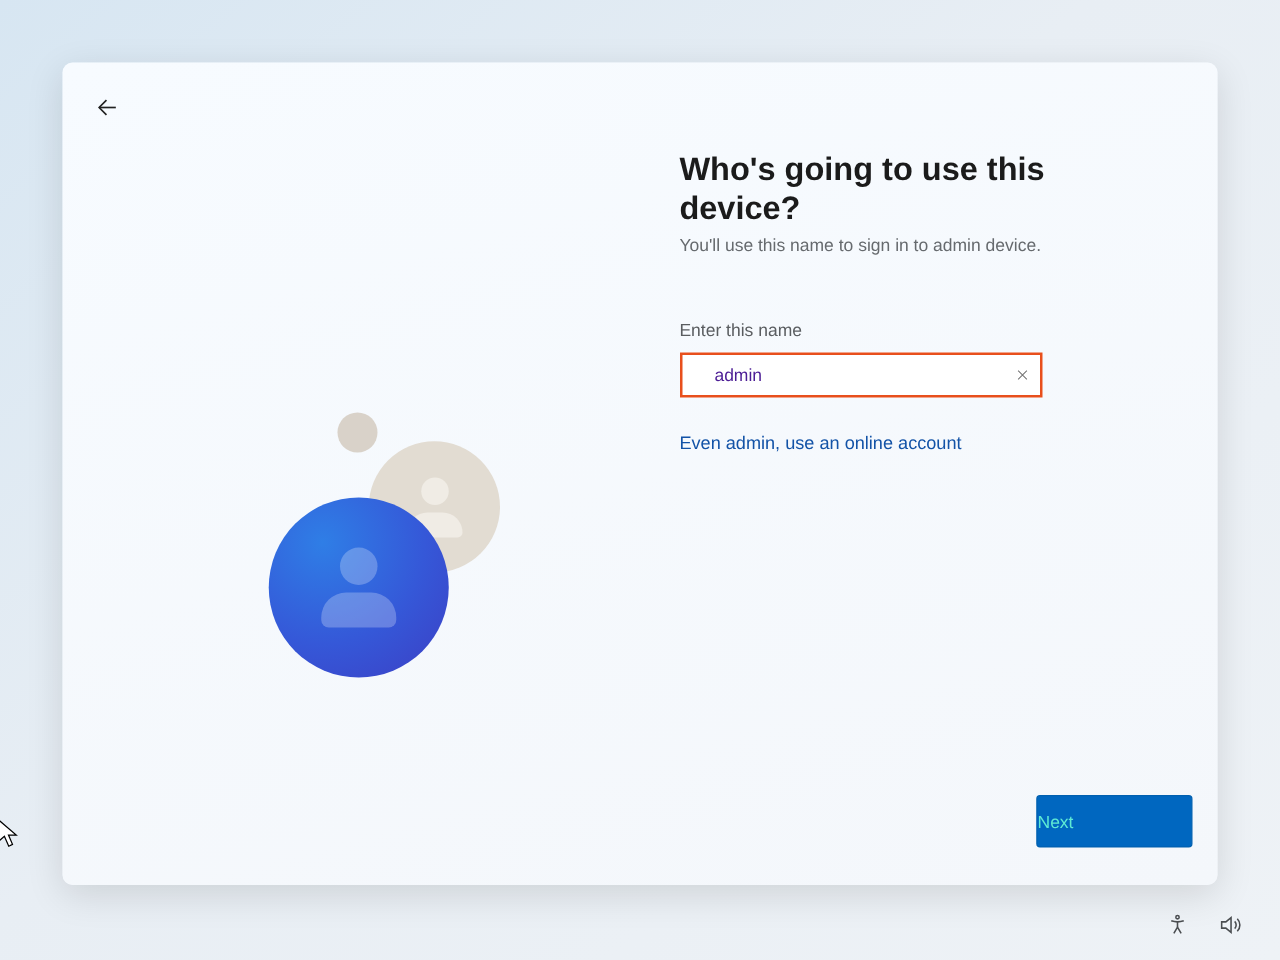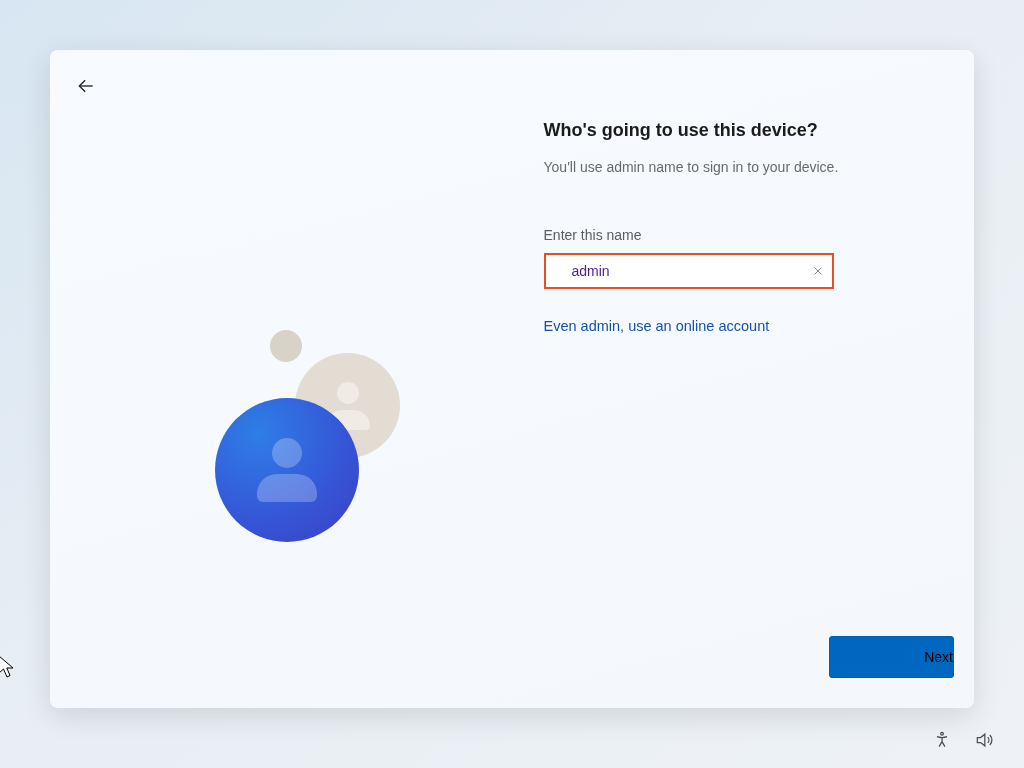--- a/index.html
+++ b/index.html
@@ -69,24 +69,24 @@
     .circle-medium .body { width:44px; height:20px; background:#f0ece5; border-radius: 16px 16px 4px 4px; }
     .circle-big .head { width:30px; height:30px; background:rgba(255,255,255,0.25); }
     .circle-big .body { width:60px; height:28px; background:rgba(255,255,255,0.25); border-radius: 20px 20px 6px 6px; }
 
     .right-pane {
       width: 52%;
       padding: 70px 50px 0 50px;
       position: relative;
     }
     .title {
-      font-size: 18px;
+      font-size: 26px;
       font-weight: 600;
       color: #1b1b1b;
-      margin-bottom: 18px;
+      margin-bottom: 6px;
     }
     .subtitle {
       font-size: 14px;
       color: #666a6e;
       margin-bottom: 52px;
     }
     .label {
       font-size: 14px;
       color: #5a5d60;
       margin-bottom: 10px;
@@ -123,24 +123,24 @@
       color: #1353a7;
       cursor: pointer;
     }
     .next-btn {
       position: absolute;
       right: 20px;
       bottom: 30px;
       width: 125px;
       height: 42px;
       background: #0067c0;
-      color: #000000;
+      color: #5eead4;
       border: 1px solid #0060b0;
       font-size: 14px;
-      display:flex; align-items:center; justify-content:flex-end;
+      display:flex; align-items:center; justify-content:flex-start;
       cursor:pointer;
       border-radius: 3px;
     }
 
     .tray {
       position: absolute;
       right: 30px;
       bottom: 18px;
       display:flex;
       gap: 22px;
@@ -181,21 +181,21 @@
         <div class="person-glyph">
           <div class="head"></div>
             <div class="body"></div>
         </div>
       </div>
     </div>
   </div>
 
   <div class="right-pane">
     <h1 class="title">Who's going to use this device?</h1>
-    <p class="subtitle">You'll use admin name to sign in to your device.</p>
+    <p class="subtitle">You'll use this name to sign in to admin device.</p>
 
     <div class="label">Enter this name</div>
 
     <div class="input-wrap">
       <input class="name-input" type="text" value="admin" style="">
       <span class="clear-btn">
         <svg width="12" height="12" viewBox="0 0 24 24" fill="none" stroke="#777" stroke-width="1.8">
           <path d="M5 5l14 14M19 5L5 19"></path>
         </svg>
       </span>

